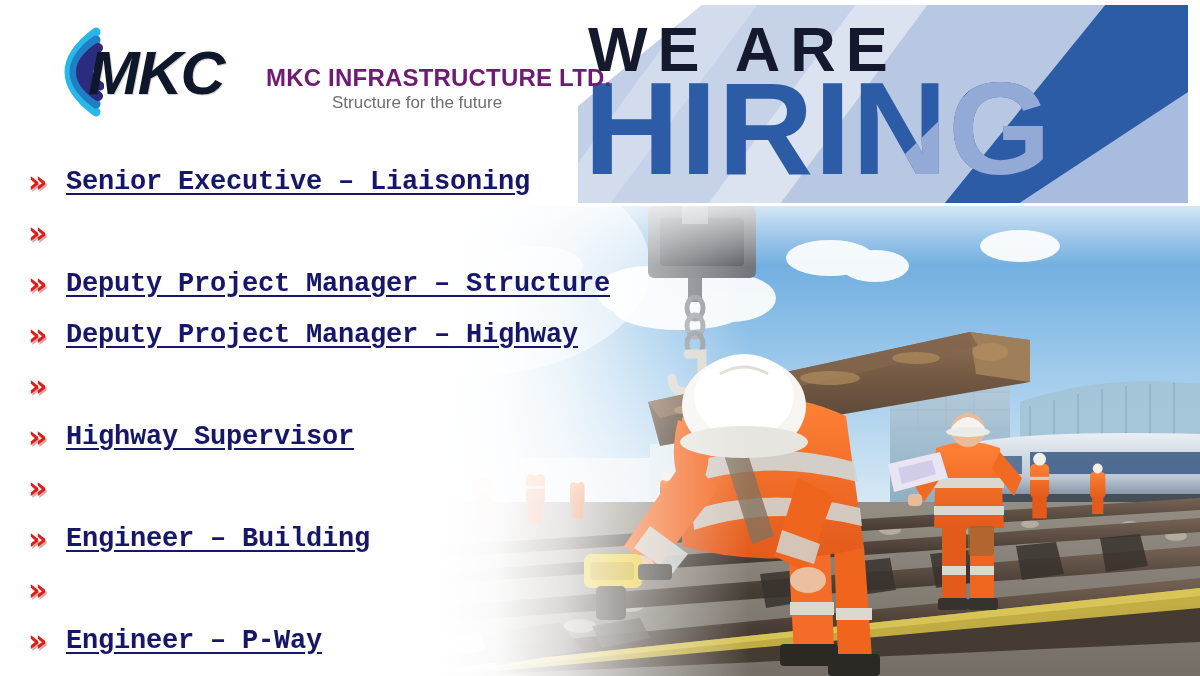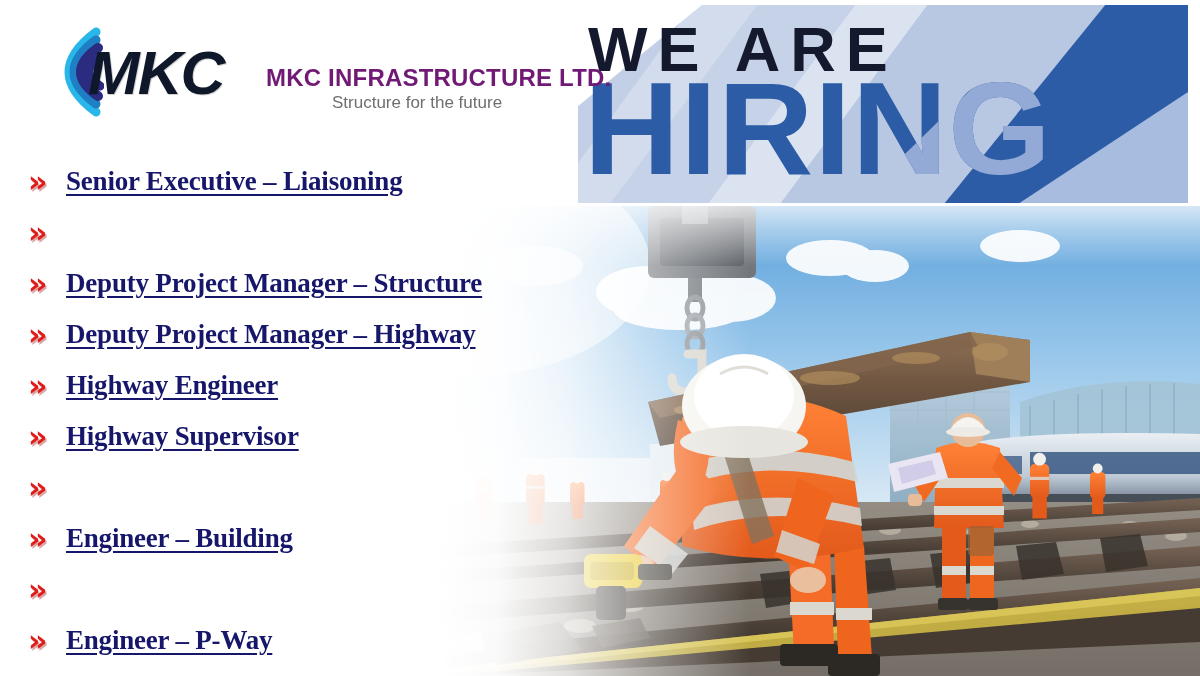--- a/index.html
+++ b/index.html
@@ -157,21 +157,21 @@
     font-family:"DejaVu Sans", sans-serif;
   }
   .job-title {
     font-size:27px;
     font-weight:bold;
     color:#16166b;
     text-decoration:underline;
     text-underline-offset:4px;
     white-space:nowrap;
     letter-spacing:-0.2px;
-    font-family:Liberation Serif, serif;
+    font-family:Liberation Mono, monospace;
   }
 </style>
 </head>
 <body>
 
 <div id="poster">
 
   <div class="banner">
     <svg class="banner-svg" viewBox="0 0 730 208" preserveAspectRatio="none">
       <defs>
@@ -527,21 +527,20 @@
       <span class="job-title">Deputy Project Manager – Structure</span>
     </div>
 
     <div class="job-row">
       <span class="chev">»</span>
       <span class="job-title">Deputy Project Manager – Highway</span>
     </div>
 
     <div class="job-row">
       <span class="chev">»</span>
-      <span class="job-title">Highway Engineer</span>
     </div>
 
     <div class="job-row">
       <span class="chev">»</span>
       <span class="job-title">Highway Supervisor</span>
     </div>
 
     <div class="job-row">
       <span class="chev">»</span>
     </div>

